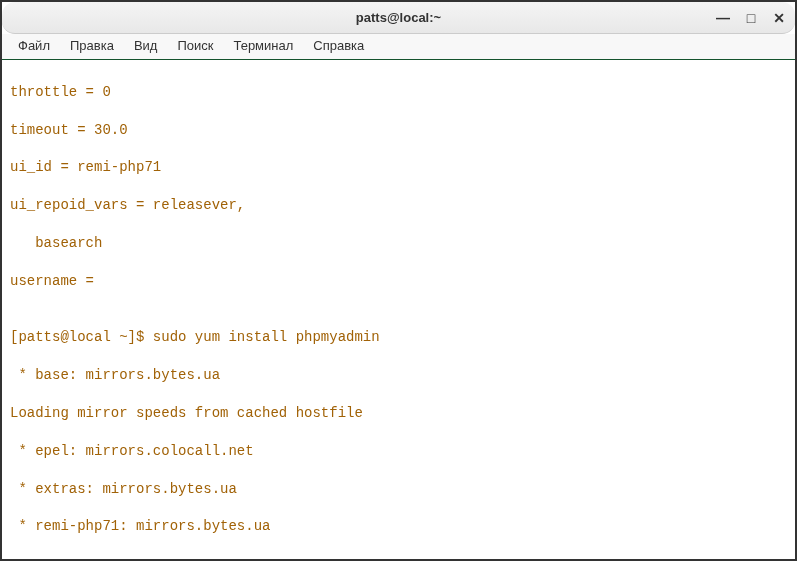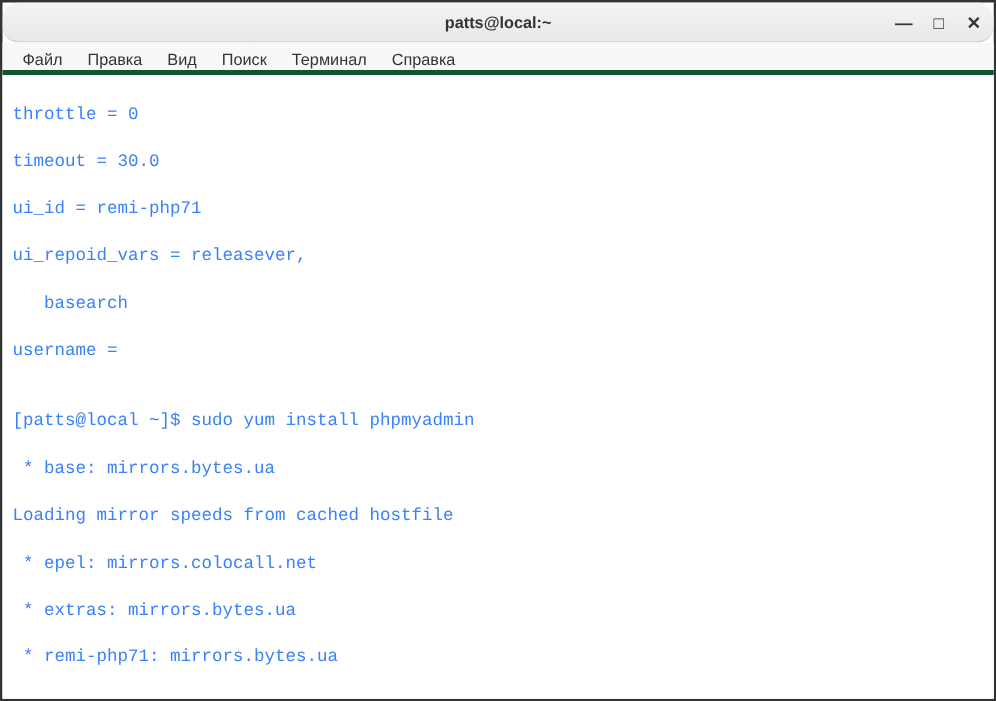--- a/index.html
+++ b/index.html
@@ -51,40 +51,40 @@
       align-items: center;
       justify-content: center;
       cursor: pointer;
       font-size: 14px;
       color: #333;
       font-weight: bold;
     }
     .menubar {
       height: 26px;
       background: #f8f8f8;
-      border-bottom: 4px solid #14532d;
+      border-bottom: 1px solid #14532d;
       display: flex;
-      align-items: flex-start;
+      align-items: flex-end;
       padding: 4px 8px;
       gap: 4px;
     }
     .menu-item {
       font-size: 13px;
       color: #333;
       padding: 2px 8px;
       cursor: pointer;
     }
     .terminal-content {
       flex: 1;
       background: #fff;
       padding: 4px 8px;
       font-family: "Courier New", monospace;
       font-size: 14px;
       line-height: 1.35;
-      color: #3b82f6;
+      color: #a16207;
       overflow: hidden;
       white-space: pre;
     }
     .terminal-line {
       white-space: pre;
     }
   </style>
 </head>
 <body>
 

